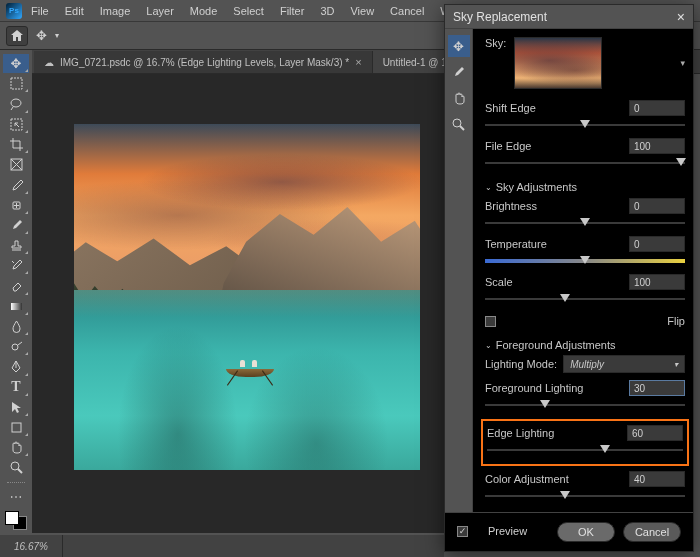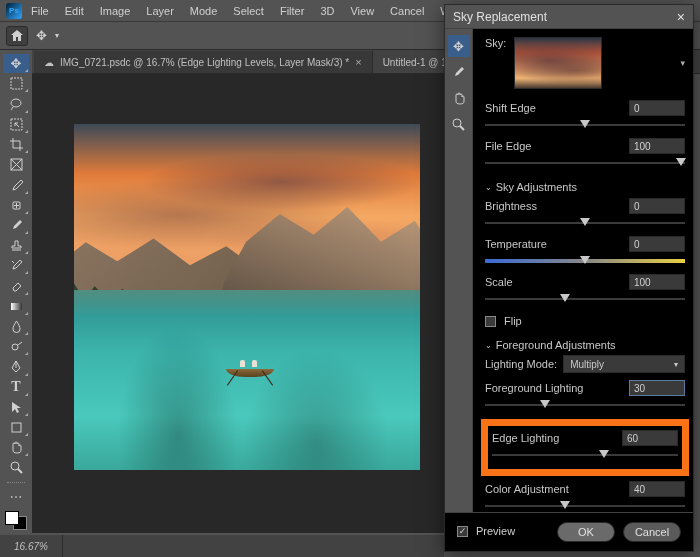--- a/index.html
+++ b/index.html
@@ -75,26 +75,26 @@
 .ctrl { margin-bottom:6px; }
 .ctrl-row { display:flex; align-items:center; justify-content:space-between; height:18px;gap:22px; }
 .ctrl-lbl { font-size:11px; }
 .nbox { width:56px; height:16px; background:#3a3a3a; border:1px solid #2a2a2a; color:#d0d0d0; font-size:10px; padding:0 4px; display:flex; align-items:center; }
 .sld { position:relative; height:12px; margin-top:2px; }
 .sld .track { position:absolute; left:0; right:0; top:5px; height:2px; background:#3a3a3a; }
 .sld.temp .track { background:linear-gradient(90deg,#3a6ad4,#888 50%,#e8d040); height:4px; top:4px; }
 .sld .thumb { position:absolute; top:1px; width:0; height:0; border-left:5px solid transparent; border-right:5px solid transparent; border-top:8px solid #c8c8c8; transform:translateX(-5px); }
 .sect { display:flex; align-items:center; gap:4px; margin:6px 0 4px 0; font-size:11px; }
 .sect .ar { font-size:8px; }
-.chk { display:flex; align-items:center; gap:8px; margin:4px 0 6px 0; }
+.chk { display:flex; align-items:center; gap:20px; margin:4px 0 6px 0;justify-content:space-between; }
 .chk .box { width:11px; height:11px; border:1px solid #888; background:#3a3a3a; display:flex; align-items:center; justify-content:center; font-size:9px; }
 .lmrow { display:flex; align-items:center; gap:6px; margin-bottom:6px; }
-.dd { flex:1; height:18px; background:#3a3a3a; border:1px solid #2a2a2a; display:flex; align-items:center; justify-content:space-between; padding:0 6px; font-size:10px; }
+.dd { flex:1; height:18px; background:#3a3a3a; border:1px solid #2a2a2a; display:flex; align-items:center; justify-content:space-between; padding:0 6px; font-size:10px;font-style:italic; }
 .dd .ar { font-size:8px; }
-.hl { border:7px solid #f97316; padding:3px 4px 8px 4px; margin:2px -4px 4px -4px; }
+.hl { border:2px solid #f97316; padding:3px 4px 8px 4px; margin:2px -4px 4px -4px; }
 .btnrow { display:flex; align-items:center; gap:8px; padding:8px 12px; border-top:1px solid #424242; }
 .btnrow .spacer { flex:1; }
 .btn { min-width:58px; height:20px; border:1px solid #2a2a2a; background:#5a5a5a; border-radius:10px; display:flex; align-items:center; justify-content:center; font-size:11px; color:#e0e0e0; }
 .btn.primary { background:#6a6a6a; }
 svg { display:block; }
 </style>
 </head>
 <body>
 
 <div class="menubar">

